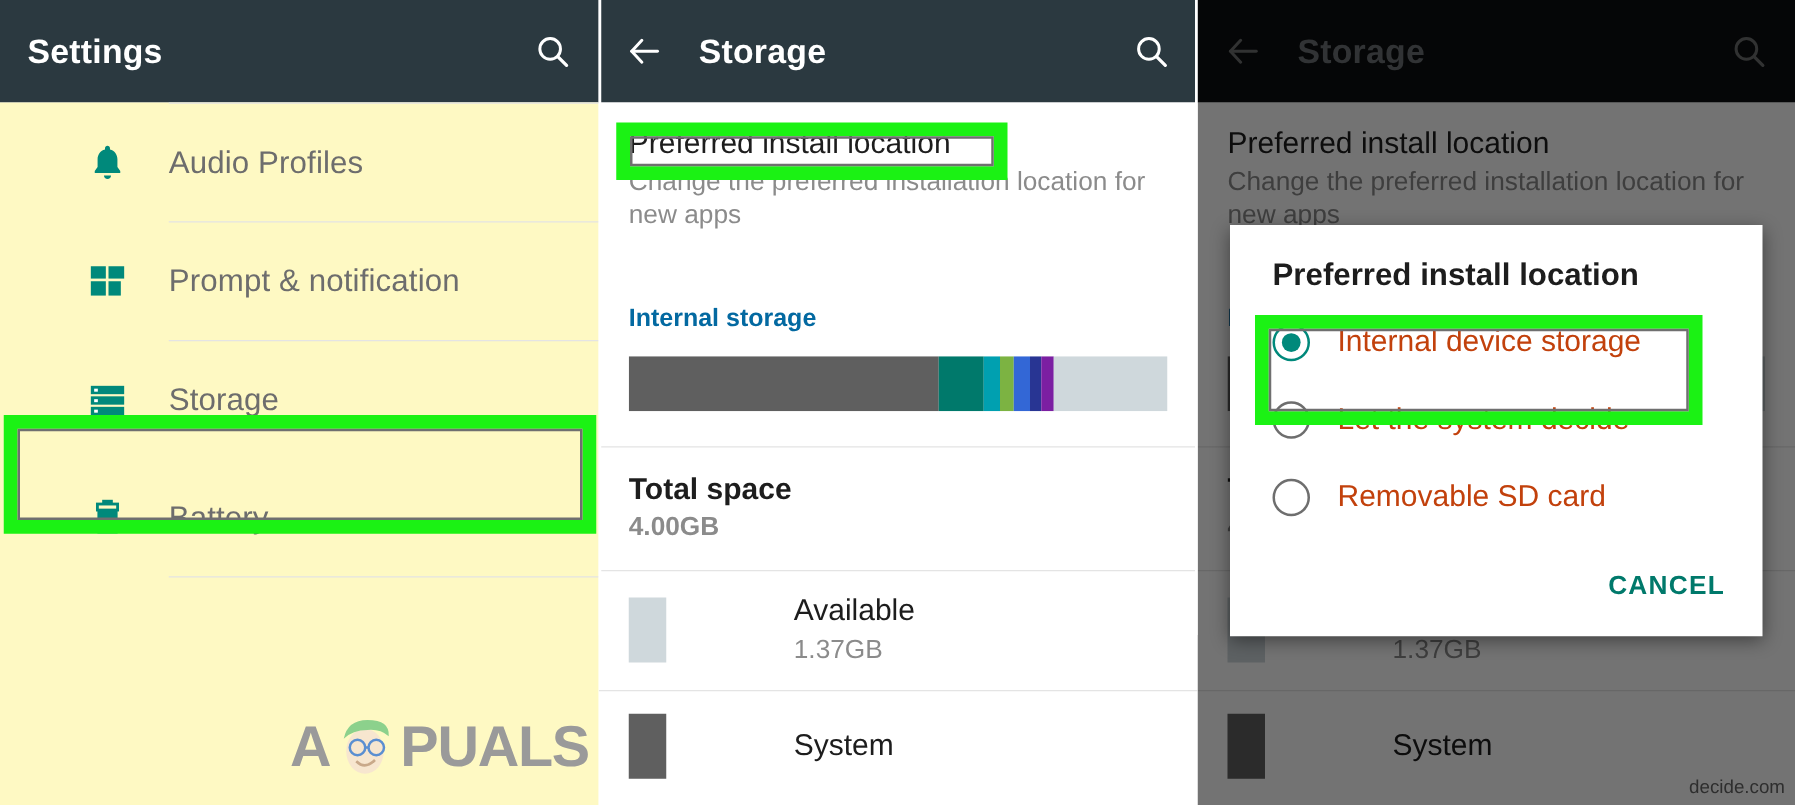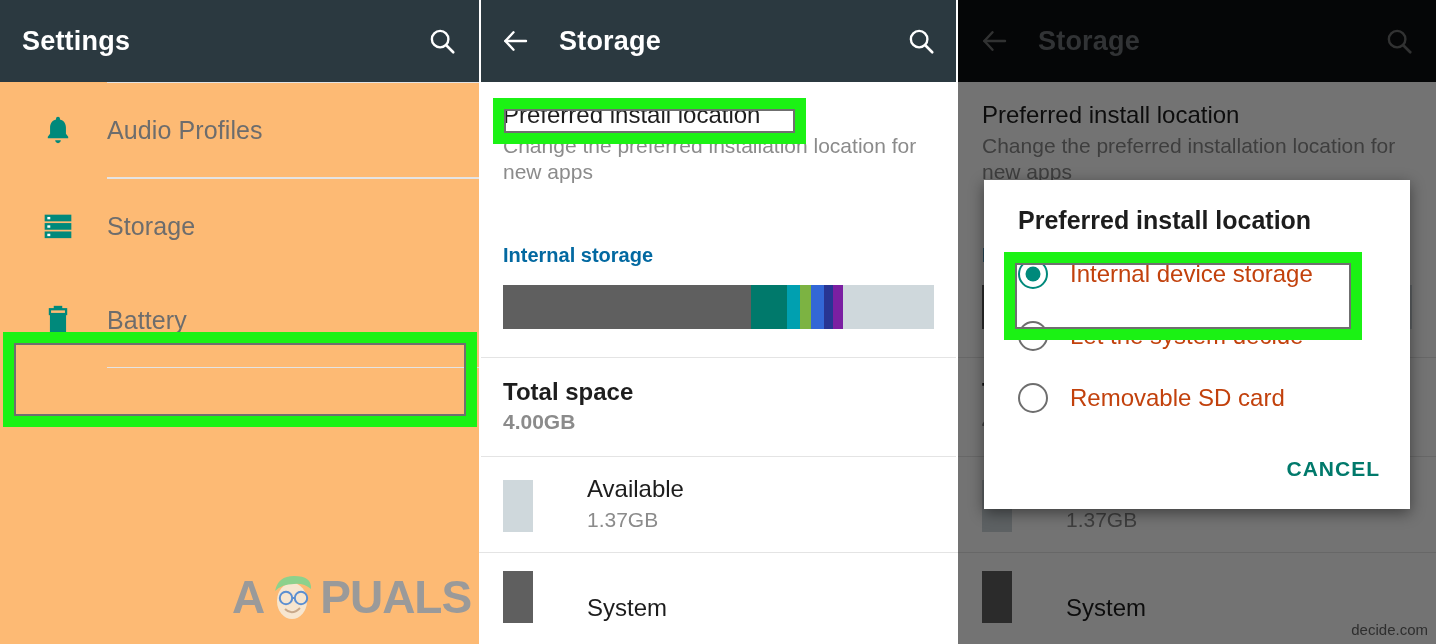--- a/index.html
+++ b/index.html
@@ -57,21 +57,21 @@
     letter-spacing: 0.2px;
     white-space: nowrap;
   }
   .appbar.dim .appbar-title { color: #6e7276; }
   .appbar-title.with-back { margin-left: 28px; }
   .back-icon { width: 30px; height: 30px; flex: 0 0 auto; }
   .search-icon { width: 30px; height: 30px; margin-left: auto; flex: 0 0 auto; }
   .appbar.dim .back-icon svg, .appbar.dim .search-icon svg { opacity: 0.40; }
 
   
-  .settings-body { position: relative; background: #fdba74; height: 562px; }
+  .settings-body { position: relative; background: #fef9c3; height: 562px; padding-left: 28px; }
   .set-row {
     position: relative;
     display: flex;
     align-items: center;
     height: 94px;
     box-sizing: border-box;
   }
   .set-icon {
     width: 107px;
     flex: 0 0 107px;
@@ -121,22 +121,23 @@
     overflow: hidden;
   }
   .bar-seg { height: 100%; }
   .bar-gap { height: 28px; }
   .total-row { padding: 20px 24px 22px 24px; font-weight: bold; }
   .row-title { font-size: 24px; color: #1d1d1d; line-height: 1.2; }
   .row-value { font-size: 21px; color: #8b8b8b; margin-top: 4px; }
 
   .legend-row {
     display: flex;
-    align-items: flex-end;
+    align-items: center;
     padding: 18px 30px 20px 24px;
+    gap: 48px;
   }
   .legend-swatch {
     width: 30px;
     height: 52px;
     flex: 0 0 30px;
     margin-right: 54px;
   }
 
   
   .scrim {
@@ -268,20 +269,31 @@
         <div class="set-icon">
           <svg viewBox="0 0 24 24" width="34" height="34">
             <path d="M12 2.6c-.8 0-1.4.6-1.4 1.4v.6C8 5.2 6.4 7.4 6.4 10.2v4.4l-1.6 2.2v1.1h14.4v-1.1l-1.6-2.2v-4.4c0-2.8-1.6-5-4.2-5.6v-.6c0-.8-.6-1.4-1.4-1.4z" fill="#00897b"></path>
             <path d="M10 19.3c0 1.1.9 2 2 2s2-.9 2-2z" fill="#00897b"></path>
           </svg>
         </div>
         <div class="set-label">Audio Profiles</div>
       </div>
       <div class="divider"></div>
 
+      <div class="set-row">
+        <div class="set-icon">
+          <svg viewBox="0 0 24 24" width="32" height="32">
+            <rect x="2" y="3" width="9" height="7.4" fill="#00897b"></rect>
+            <rect x="12.6" y="3" width="9.4" height="7.4" fill="#00897b"></rect>
+            <rect x="2" y="12" width="9" height="8.6" fill="#00897b"></rect>
+            <rect x="12.6" y="12" width="7.4" height="8.6" fill="#00897b"></rect>
+          </svg>
+        </div>
+        <div class="set-label">Prompt &amp; notification</div>
+      </div>
       <div class="divider"></div>
 
       <div class="set-row">
         <div class="set-icon">
           <svg viewBox="0 0 24 24" width="32" height="32">
             <rect x="2" y="3.5" width="20" height="5" fill="#00897b"></rect>
             <rect x="2" y="9.8" width="20" height="5" fill="#00897b"></rect>
             <rect x="2" y="16.1" width="20" height="5" fill="#00897b"></rect>
             <rect x="4" y="5.2" width="2.2" height="1.8" fill="#ffffff"></rect>
             <rect x="4" y="11.5" width="2.2" height="1.8" fill="#ffffff"></rect>

